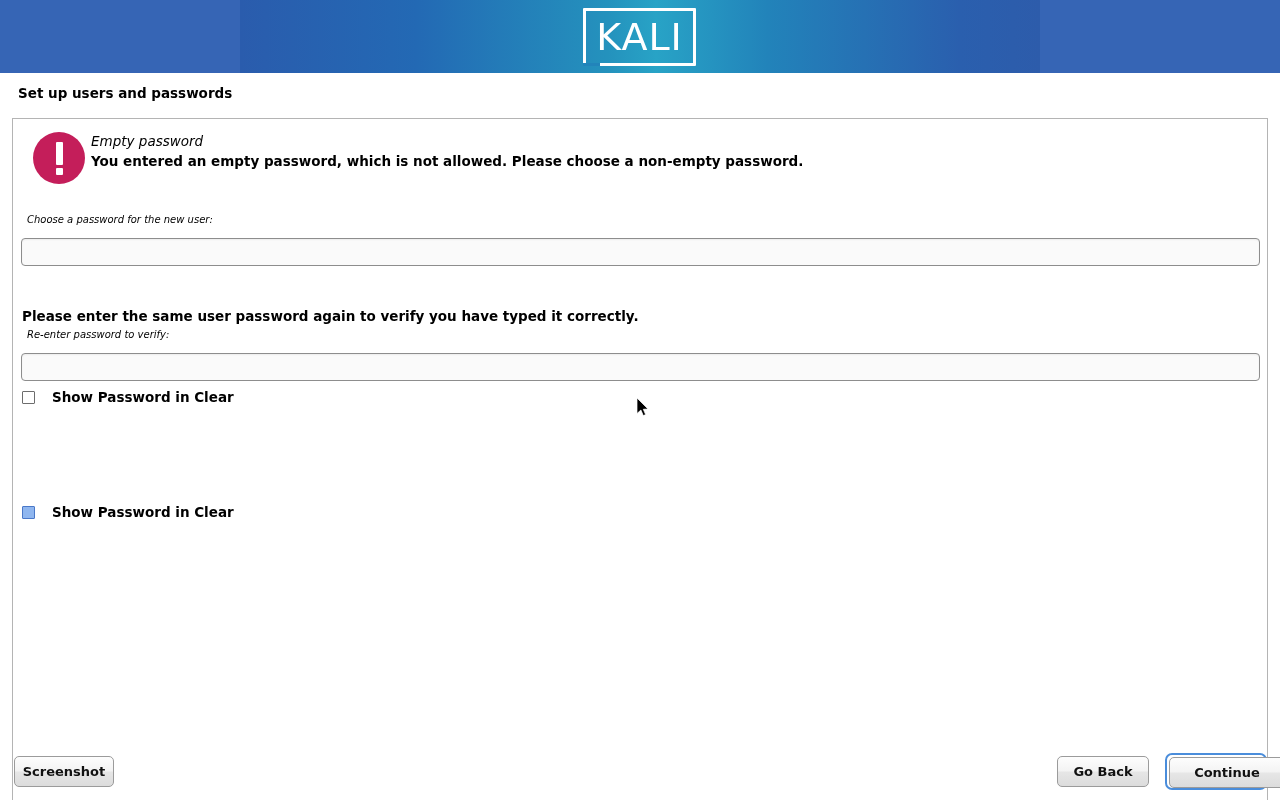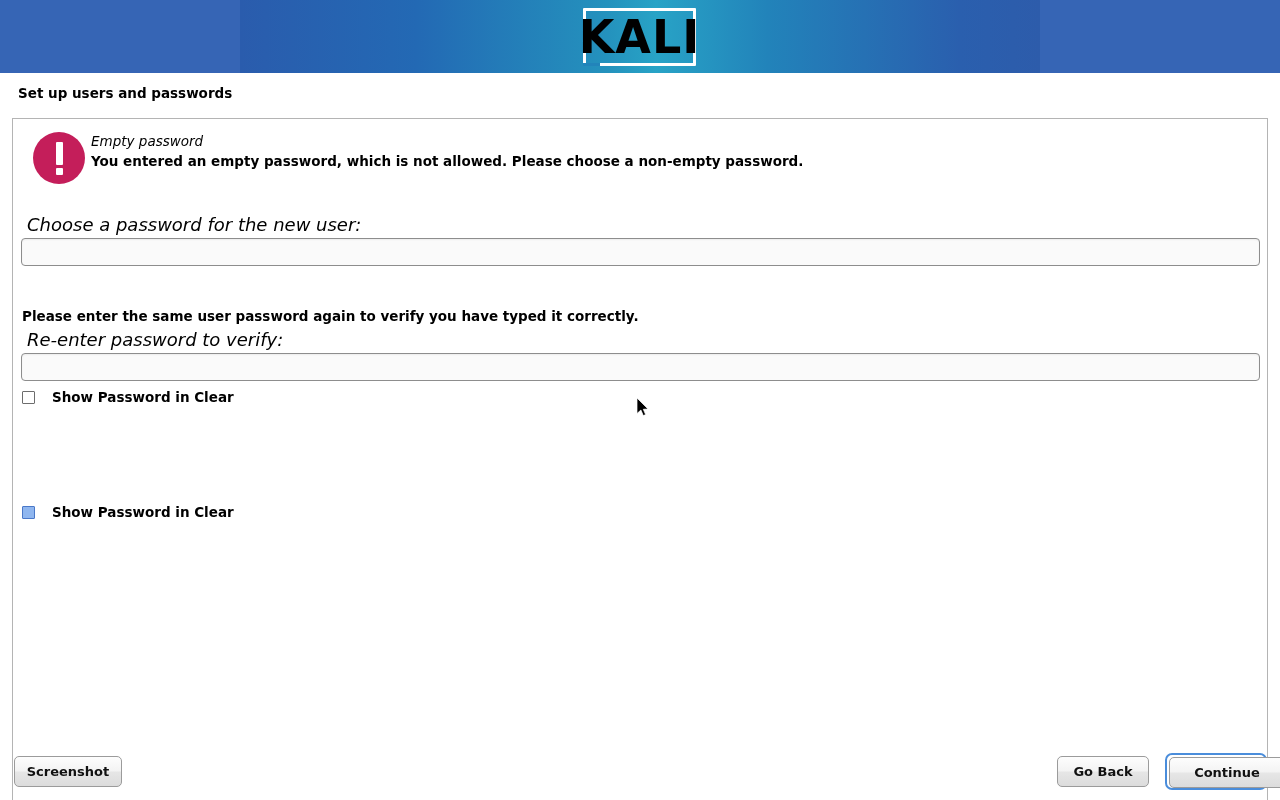--- a/index.html
+++ b/index.html
@@ -48,23 +48,23 @@
     width: 113px;
     height: 58px;
     box-sizing: border-box;
     border: 3px solid #ffffff;
     border-radius: 1px;
     display: flex;
     align-items: center;
     justify-content: center;
   }
   .kali-logo .kali-text {
-    color: #000000;
-    font-size: 46px;
-    font-weight: 700;
+    color: #ffffff;
+    font-size: 38px;
+    font-weight: 400;
     letter-spacing: 1px;
     font-family: "DejaVu Sans", "Liberation Sans", sans-serif;
     line-height: 1;
     margin-top: -1px;
   }
   
   .kali-notch {
     position: absolute;
     left: 583px;
     top: 63px;
@@ -157,21 +157,21 @@
     position: absolute;
     left: 9px;
     font-size: 13.5px;
     font-weight: bold;
     color: #000000;
     white-space: nowrap;
   }
   .field-label {
     position: absolute;
     left: 14px;
-    font-size: 18px;
+    font-size: 10px;
     font-style: italic;
     color: #000000;
     white-space: nowrap;
   }
   .text-input {
     position: absolute;
     left: 8px;
     width: 1239px;
     height: 28px;
     box-sizing: border-box;
@@ -285,21 +285,21 @@
     <div class="section-heading" style="top:189px;">Please enter the same user password again to verify you have typed it correctly.</div>
     <div class="field-label" style="top:210px;">Re-enter password to verify:</div>
     <input class="text-input" type="password" style="top: 234px;" placeholder="">
     <div class="check-row" style="top:385px;">
       <span class="check-box focused"></span>
       <span class="check-label">Show Password in Clear</span>
     </div>
 
   </div>
 
-  <div class="btn" style="left:14px; top:756px; width:108px;">Screenshot</div>
+  <div class="btn" style="left:14px; top:756px; width:100px;">Screenshot</div>
 
   <div class="btn" style="left:1057px; top:756px; width:92px;">Go Back</div>
 
   <div class="btn-focus-ring" style="left:1165px; top:753px; width:102px; height:37px;"></div>
   <div class="btn" style="left:1169px; top:757px; width:116px;">Continue</div>
 
   <svg class="cursor" viewBox="0 0 12 19">
     <polygon points="0,0 0,15.5 3.9,12 6.3,17.6 8.6,16.6 6.3,11.3 11,11" fill="#000000" stroke="#ffffff" stroke-width="0.7"></polygon>
   </svg>
 

